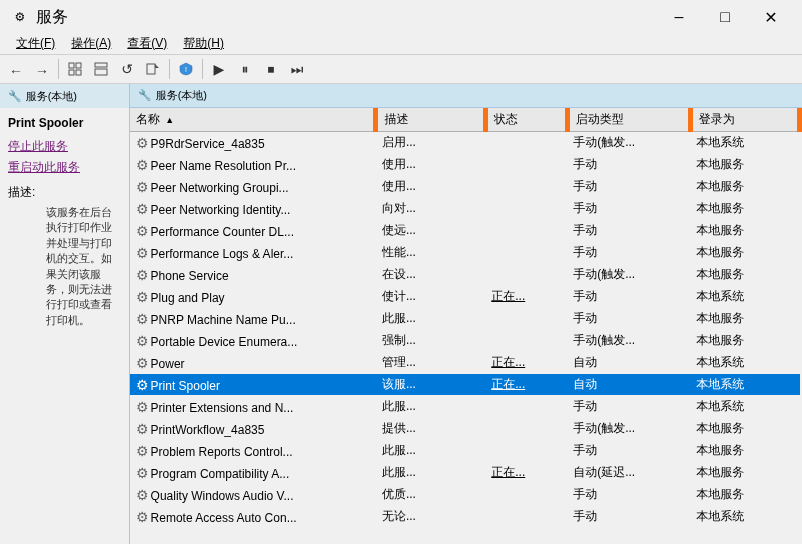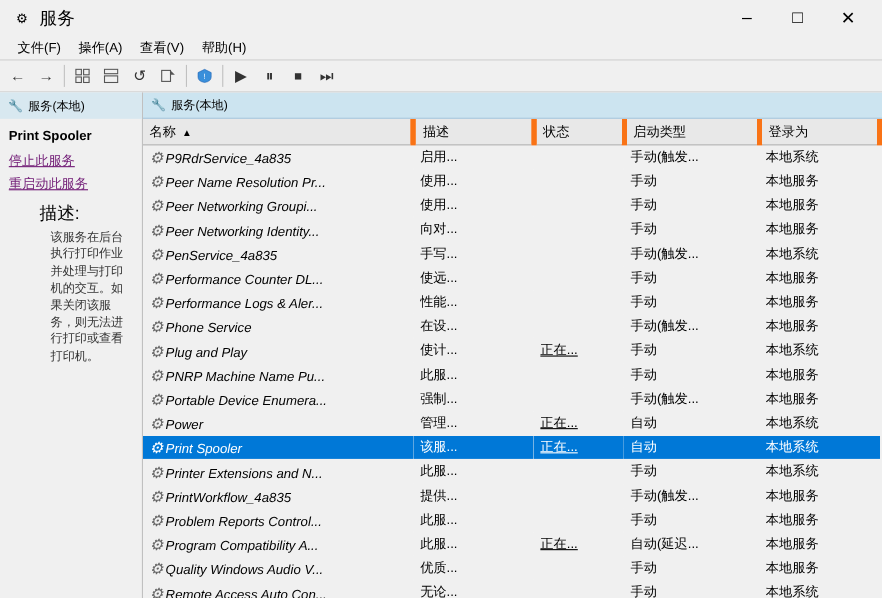--- a/index.html
+++ b/index.html
@@ -20,21 +20,21 @@
     .title-bar-controls { display: flex; gap: 0; }
     .title-bar-btn {
       width: 46px; height: 26px; border: none; background: transparent;
       cursor: pointer; font-size: 16px; display: flex; align-items: center; justify-content: center;
       color: #000;
     }
 
     
     .menu-bar {
       display: flex; align-items: center; padding: 2px 8px; height: 22px;
-      font-size: 12px; background: #f0f0f0;
+      font-size: 12px; background: #f0f0f0; text-decoration: underline;
     }
     .menu-item { padding: 2px 8px; cursor: pointer; }
 
     
     .toolbar {
       display: flex; align-items: center; padding: 2px 4px; height: 30px;
       border-top: 1px solid #d0d0d0; border-bottom: 1px solid #d0d0d0;
       background: #f0f0f0; gap: 2px;
     }
     .toolbar-btn {
@@ -53,21 +53,21 @@
       border-right: 1px solid #c0c0c0;
       display: flex; flex-direction: column;
     }
     .left-panel-header {
       background: #d8e8f0; padding: 4px 8px; font-size: 11px;
       display: flex; align-items: center; gap: 4px; height: 24px;
     }
     .left-panel-body { padding: 8px; flex: 1; }
     .service-name { font-weight: bold; font-size: 12px; margin-bottom: 8px; color: #000; }
     .service-link { color: #701a75; text-decoration: underline; cursor: pointer; display: block; margin-bottom: 4px; font-size: 12px; }
-    .service-desc-label { font-size: 16px; margin-top: 8px; margin-bottom: 4px; color: #000; font-weight: normal; margin-left: 28px; }
+    .service-desc-label { font-size: 12px; margin-top: 8px; margin-bottom: 4px; color: #000; font-weight: normal; }
     .service-desc { font-size: 11px; color: #333; line-height: 1.4; margin-left: 38px; }
 
     
     .right-panel { flex: 1; display: flex; flex-direction: column; overflow: hidden; }
     .right-panel-header {
       background: #cce4f0; padding: 4px 8px; font-size: 11px;
       display: flex; align-items: center; gap: 4px; height: 24px;
       border-bottom: 1px solid #aac8dc;
     }
 
@@ -76,21 +76,21 @@
     .services-table { width: 100%; border-collapse: collapse; font-size: 12px; }
     .services-table thead th {
       background: #e8e8e8; border-bottom: 1px solid #b0b0b0;
       padding: 3px 6px; text-align: left; font-weight: normal;
       position: sticky; top: 0; z-index: 1; white-space: nowrap;
       border-right: 5px solid #f97316;
       cursor: pointer; user-select: none;
     }
     .services-table tbody tr { cursor: default; }
     .services-table tbody td { padding: 2px 6px; border-bottom: 1px solid #f0f0f0; white-space: nowrap; overflow: hidden; max-width: 0; }
-    .services-table tbody td.name-col { max-width: 160px; font-style: italic; }
+    .services-table tbody td.name-col { max-width: 160px; }
     .services-table tbody td.desc-col { max-width: 80px; }
     .services-table tbody td.status-col { max-width: 60px; text-decoration: underline; }
     .services-table tbody td.start-col { max-width: 80px; }
     .services-table tbody td.login-col { max-width: 80px; }
     .col-name { width: 180px; }
     .col-desc { width: 80px; }
     .col-status { width: 60px; }
     .col-start { width: 90px; }
     .col-login { width: 80px; }
 
@@ -223,27 +223,20 @@
               <td class="login-col">本地服务</td>
             </tr>
             <tr>
               <td class="name-col"><span class="gear-icon">⚙</span><span>Peer Networking Identity...</span></td>
               <td class="desc-col">向对...</td>
               <td class="status-col"></td>
               <td class="start-col">手动</td>
               <td class="login-col">本地服务</td>
             </tr>
             <tr>
-              <td class="name-col"><span class="gear-icon">⚙</span><span>PenService_4a835</span></td>
-              <td class="desc-col">手写...</td>
-              <td class="status-col"></td>
-              <td class="start-col">手动(触发...</td>
-              <td class="login-col">本地系统</td>
-            </tr>
-            <tr>
               <td class="name-col"><span class="gear-icon">⚙</span><span>Performance Counter DL...</span></td>
               <td class="desc-col">使远...</td>
               <td class="status-col"></td>
               <td class="start-col">手动</td>
               <td class="login-col">本地服务</td>
             </tr>
             <tr>
               <td class="name-col"><span class="gear-icon">⚙</span><span>Performance Logs &amp; Aler...</span></td>
               <td class="desc-col">性能...</td>
               <td class="status-col"></td>

